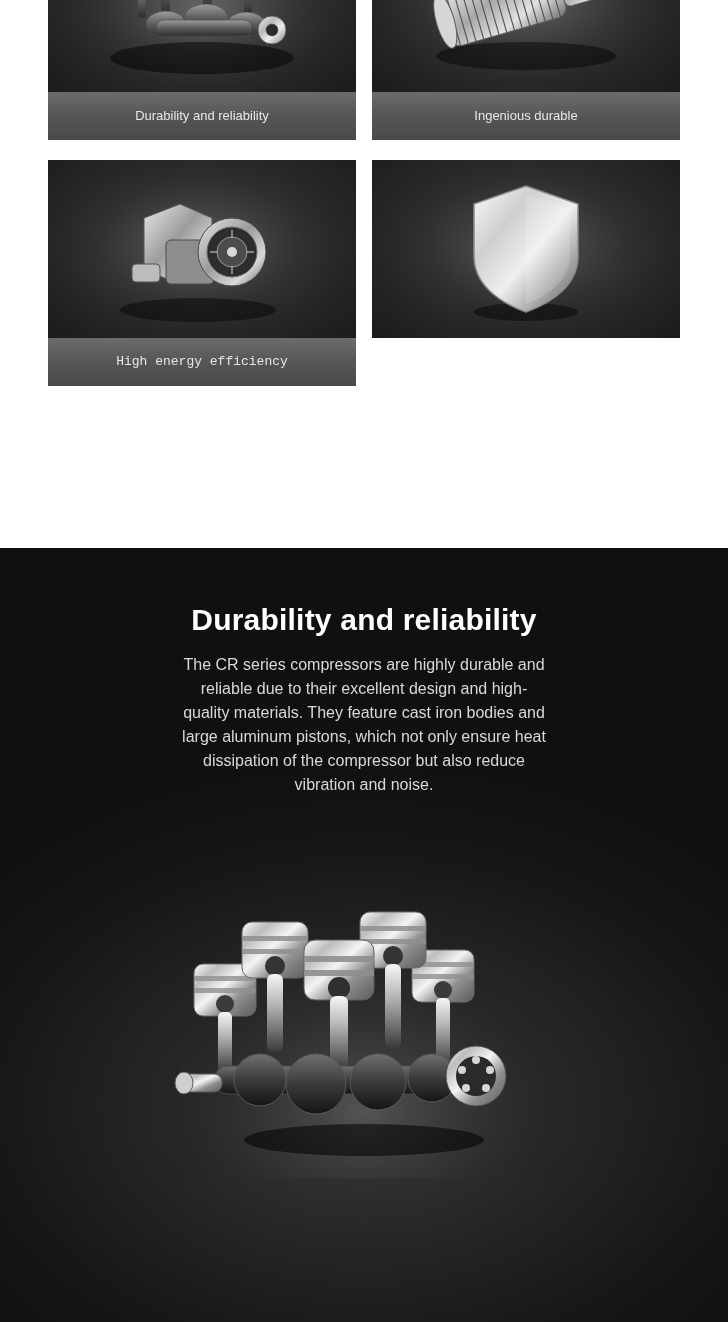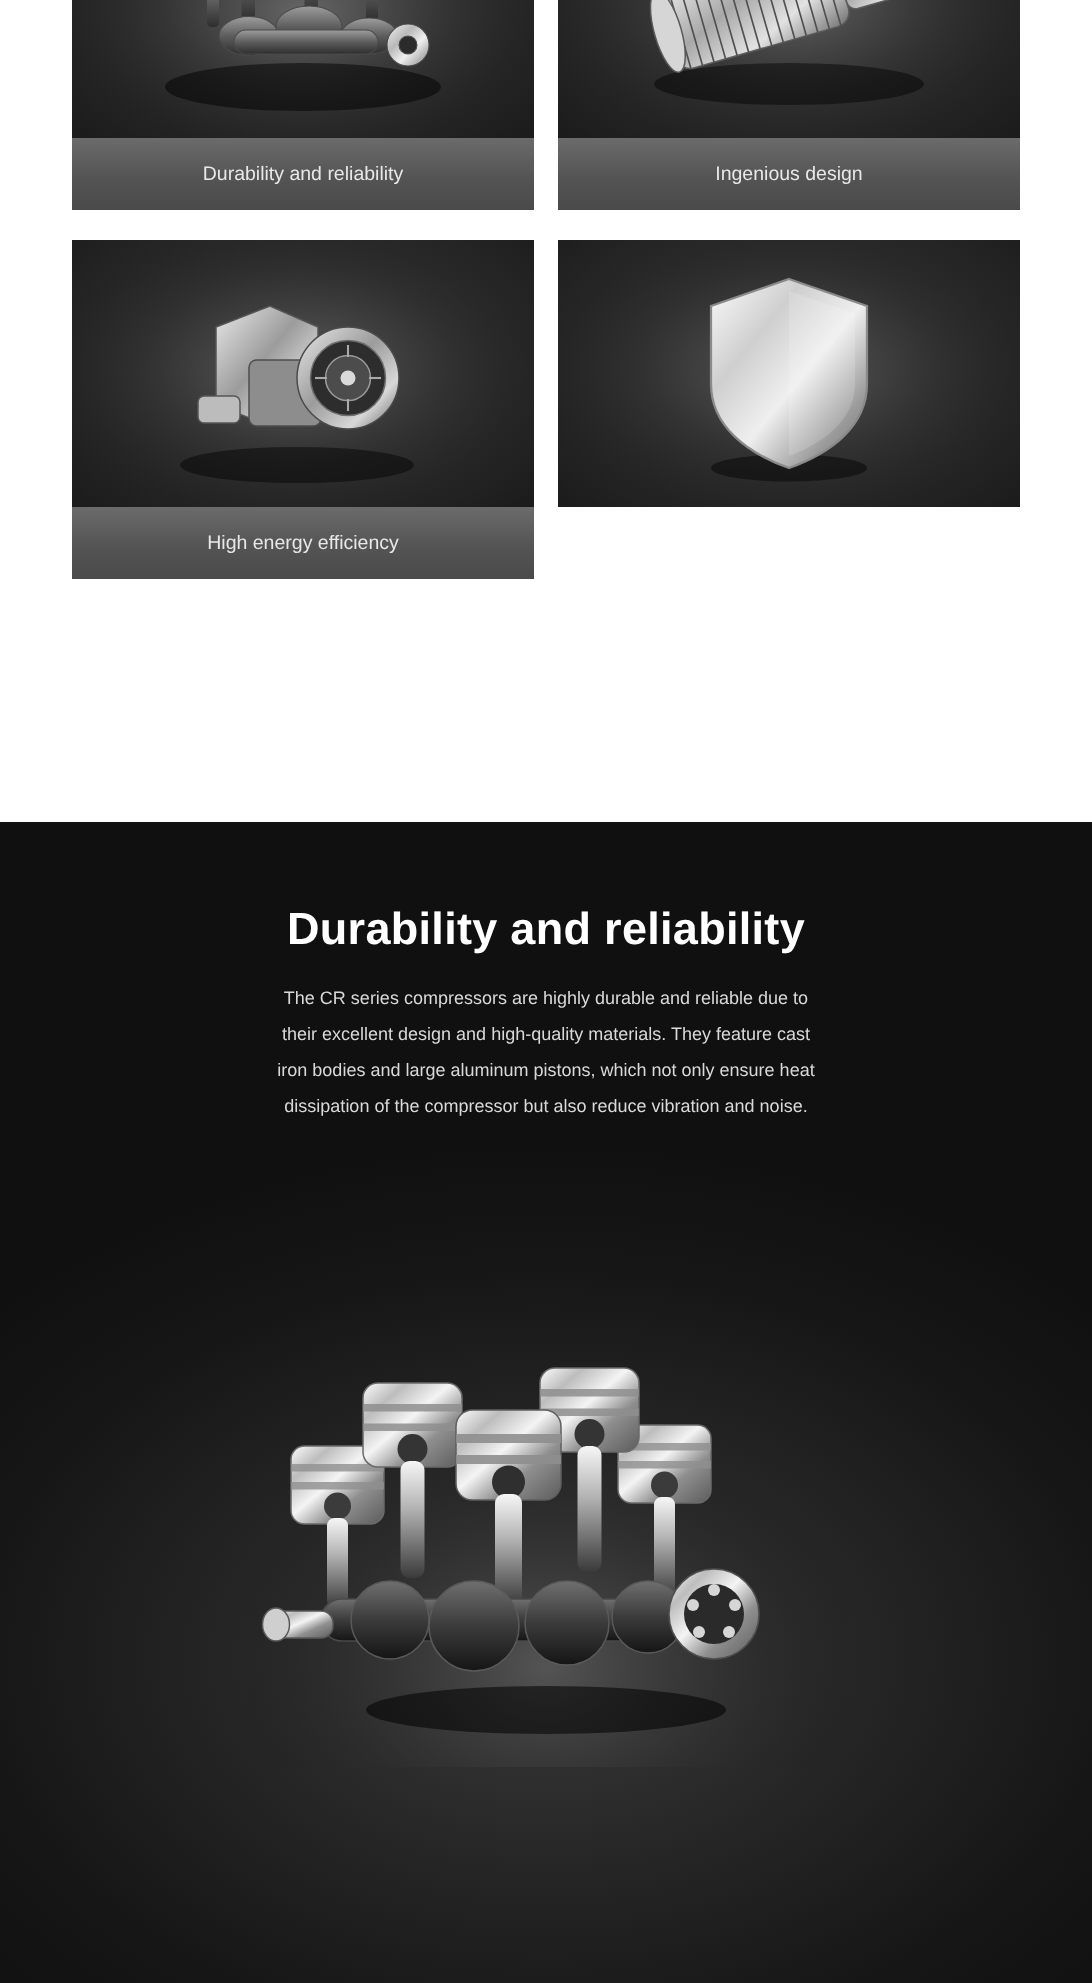--- a/index.html
+++ b/index.html
@@ -43,21 +43,21 @@
     color: #e8e8e8;
     font-size: 13px;
     background: linear-gradient(180deg, #6b6b6b 0%, #545454 55%, #4a4a4a 100%);
   }
 
   
   #card-durability { left: 48px; top: -92px; }
   #card-durability .media { height: 184px; }
   #card-ingenious  { left: 372px; top: -92px; }
   #card-ingenious .media { height: 184px; }
-  #card-energy     { left: 48px; top: 160px; }
+  #card-energy     { left: 48px; top: 160px; font-family: Liberation Mono, monospace; }
   #card-energy .media { height: 178px; }
   #card-safety     { left: 372px; top: 160px; }
   #card-safety .media { height: 178px; }
 
   
   .art { position: absolute; left: 0; top: 0; width: 100%; height: 100%; }
   .art svg { display: block; width: 100%; height: 100%; }
 
   
   .detail-section {
@@ -82,21 +82,21 @@
     font-weight: bold;
     letter-spacing: 0.2px;
   }
   .detail-body {
     position: absolute;
     left: 182px;
     top: 105px;
     width: 364px;
     text-align: center;
     color: #d9d9d9;
-    font-size: 12px;
+    font-size: 16px;
     line-height: 24px;
   }
   .detail-art {
     position: absolute;
     left: 164px;
     top: 330px;
     width: 400px;
     height: 300px;
   }
   .detail-art svg { display: block; width: 100%; height: 100%; }
@@ -194,21 +194,21 @@
               <line x1="174" y1="62" x2="174" y2="118"></line>
               <line x1="182" y1="62" x2="182" y2="118"></line>
             </g>
             <rect x="190" y="70" width="56" height="40" rx="6" fill="url(#steel2)" stroke="#5c5c5c"></rect>
             <ellipse cx="246" cy="90" rx="10" ry="20" fill="#cfcfcf" stroke="#5a5a5a"></ellipse>
             <ellipse cx="70" cy="90" rx="9" ry="28" fill="#d6d6d6" stroke="#5a5a5a"></ellipse>
           </g>
         </svg>
       </div>
     </div>
-    <div class="caption">Ingenious design</div>
+    <div class="caption">Ingenious durable</div>
   </div>
 
   <div class="card" id="card-energy">
     <div class="media">
       <div class="art">
         <svg viewBox="0 0 308 178" preserveAspectRatio="xMidYMid meet">
           <defs>
             <linearGradient id="steel3" x1="0" y1="0" x2="1" y2="1">
               <stop offset="0%" stop-color="#e9e9e9"></stop>
               <stop offset="45%" stop-color="#9c9c9c"></stop>

